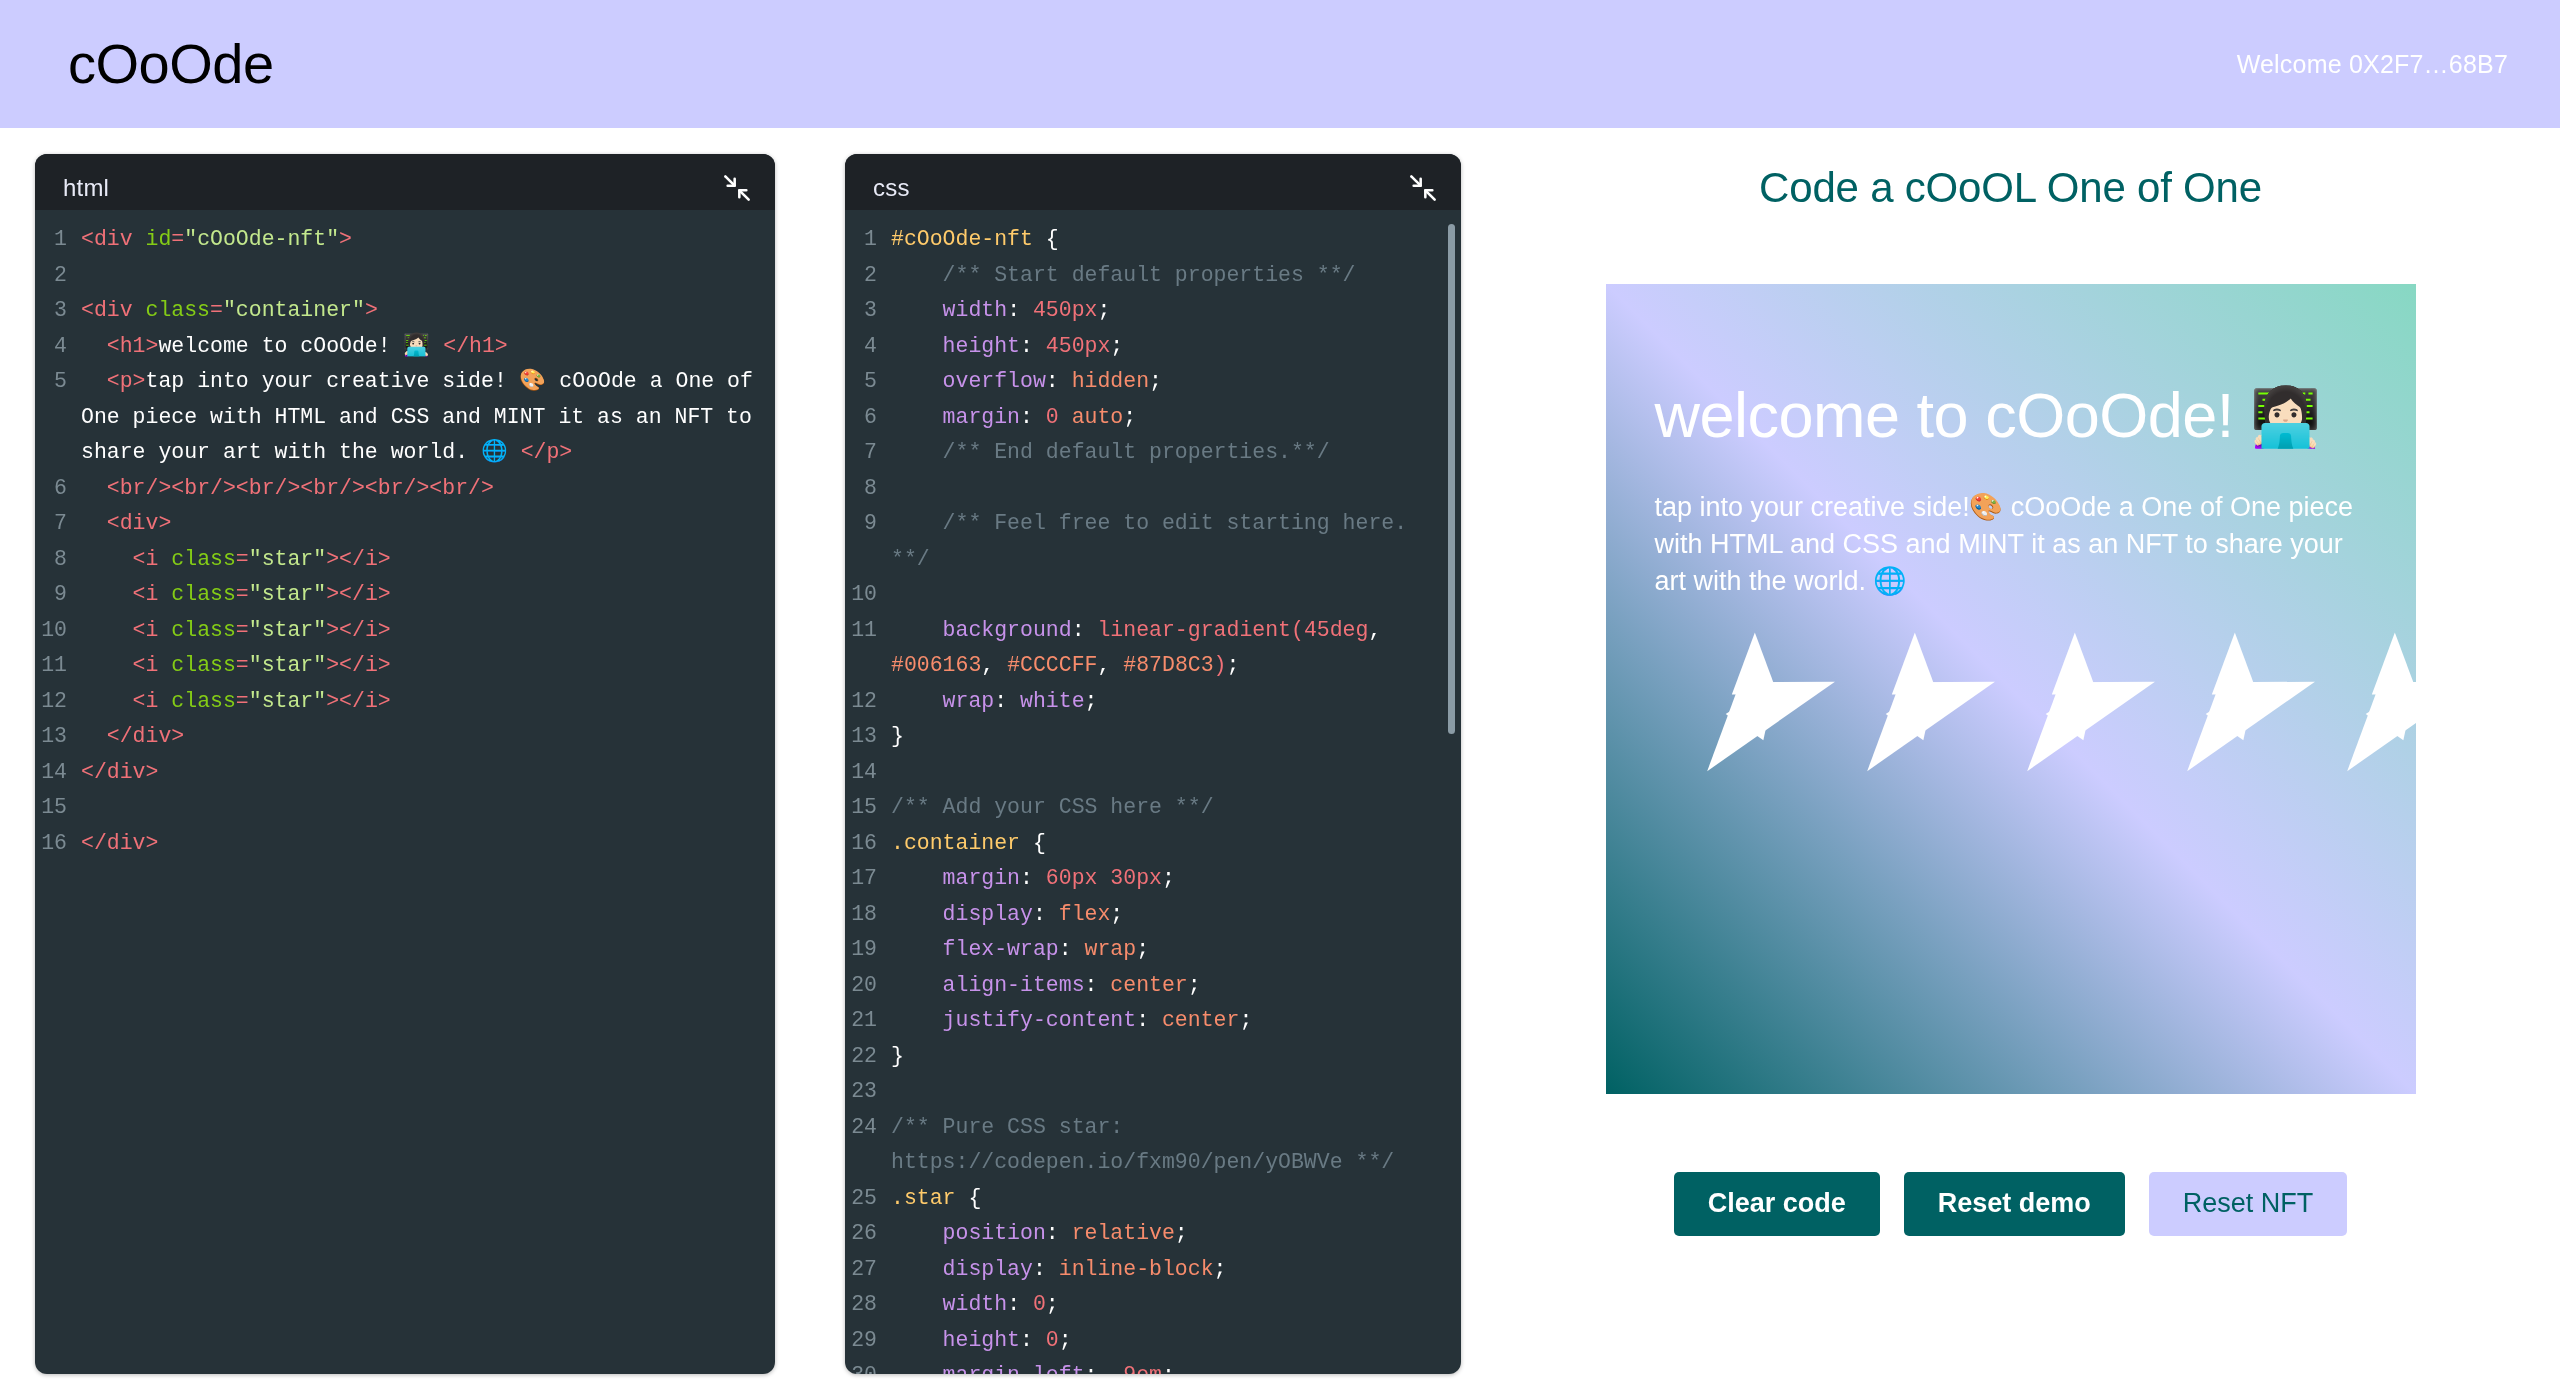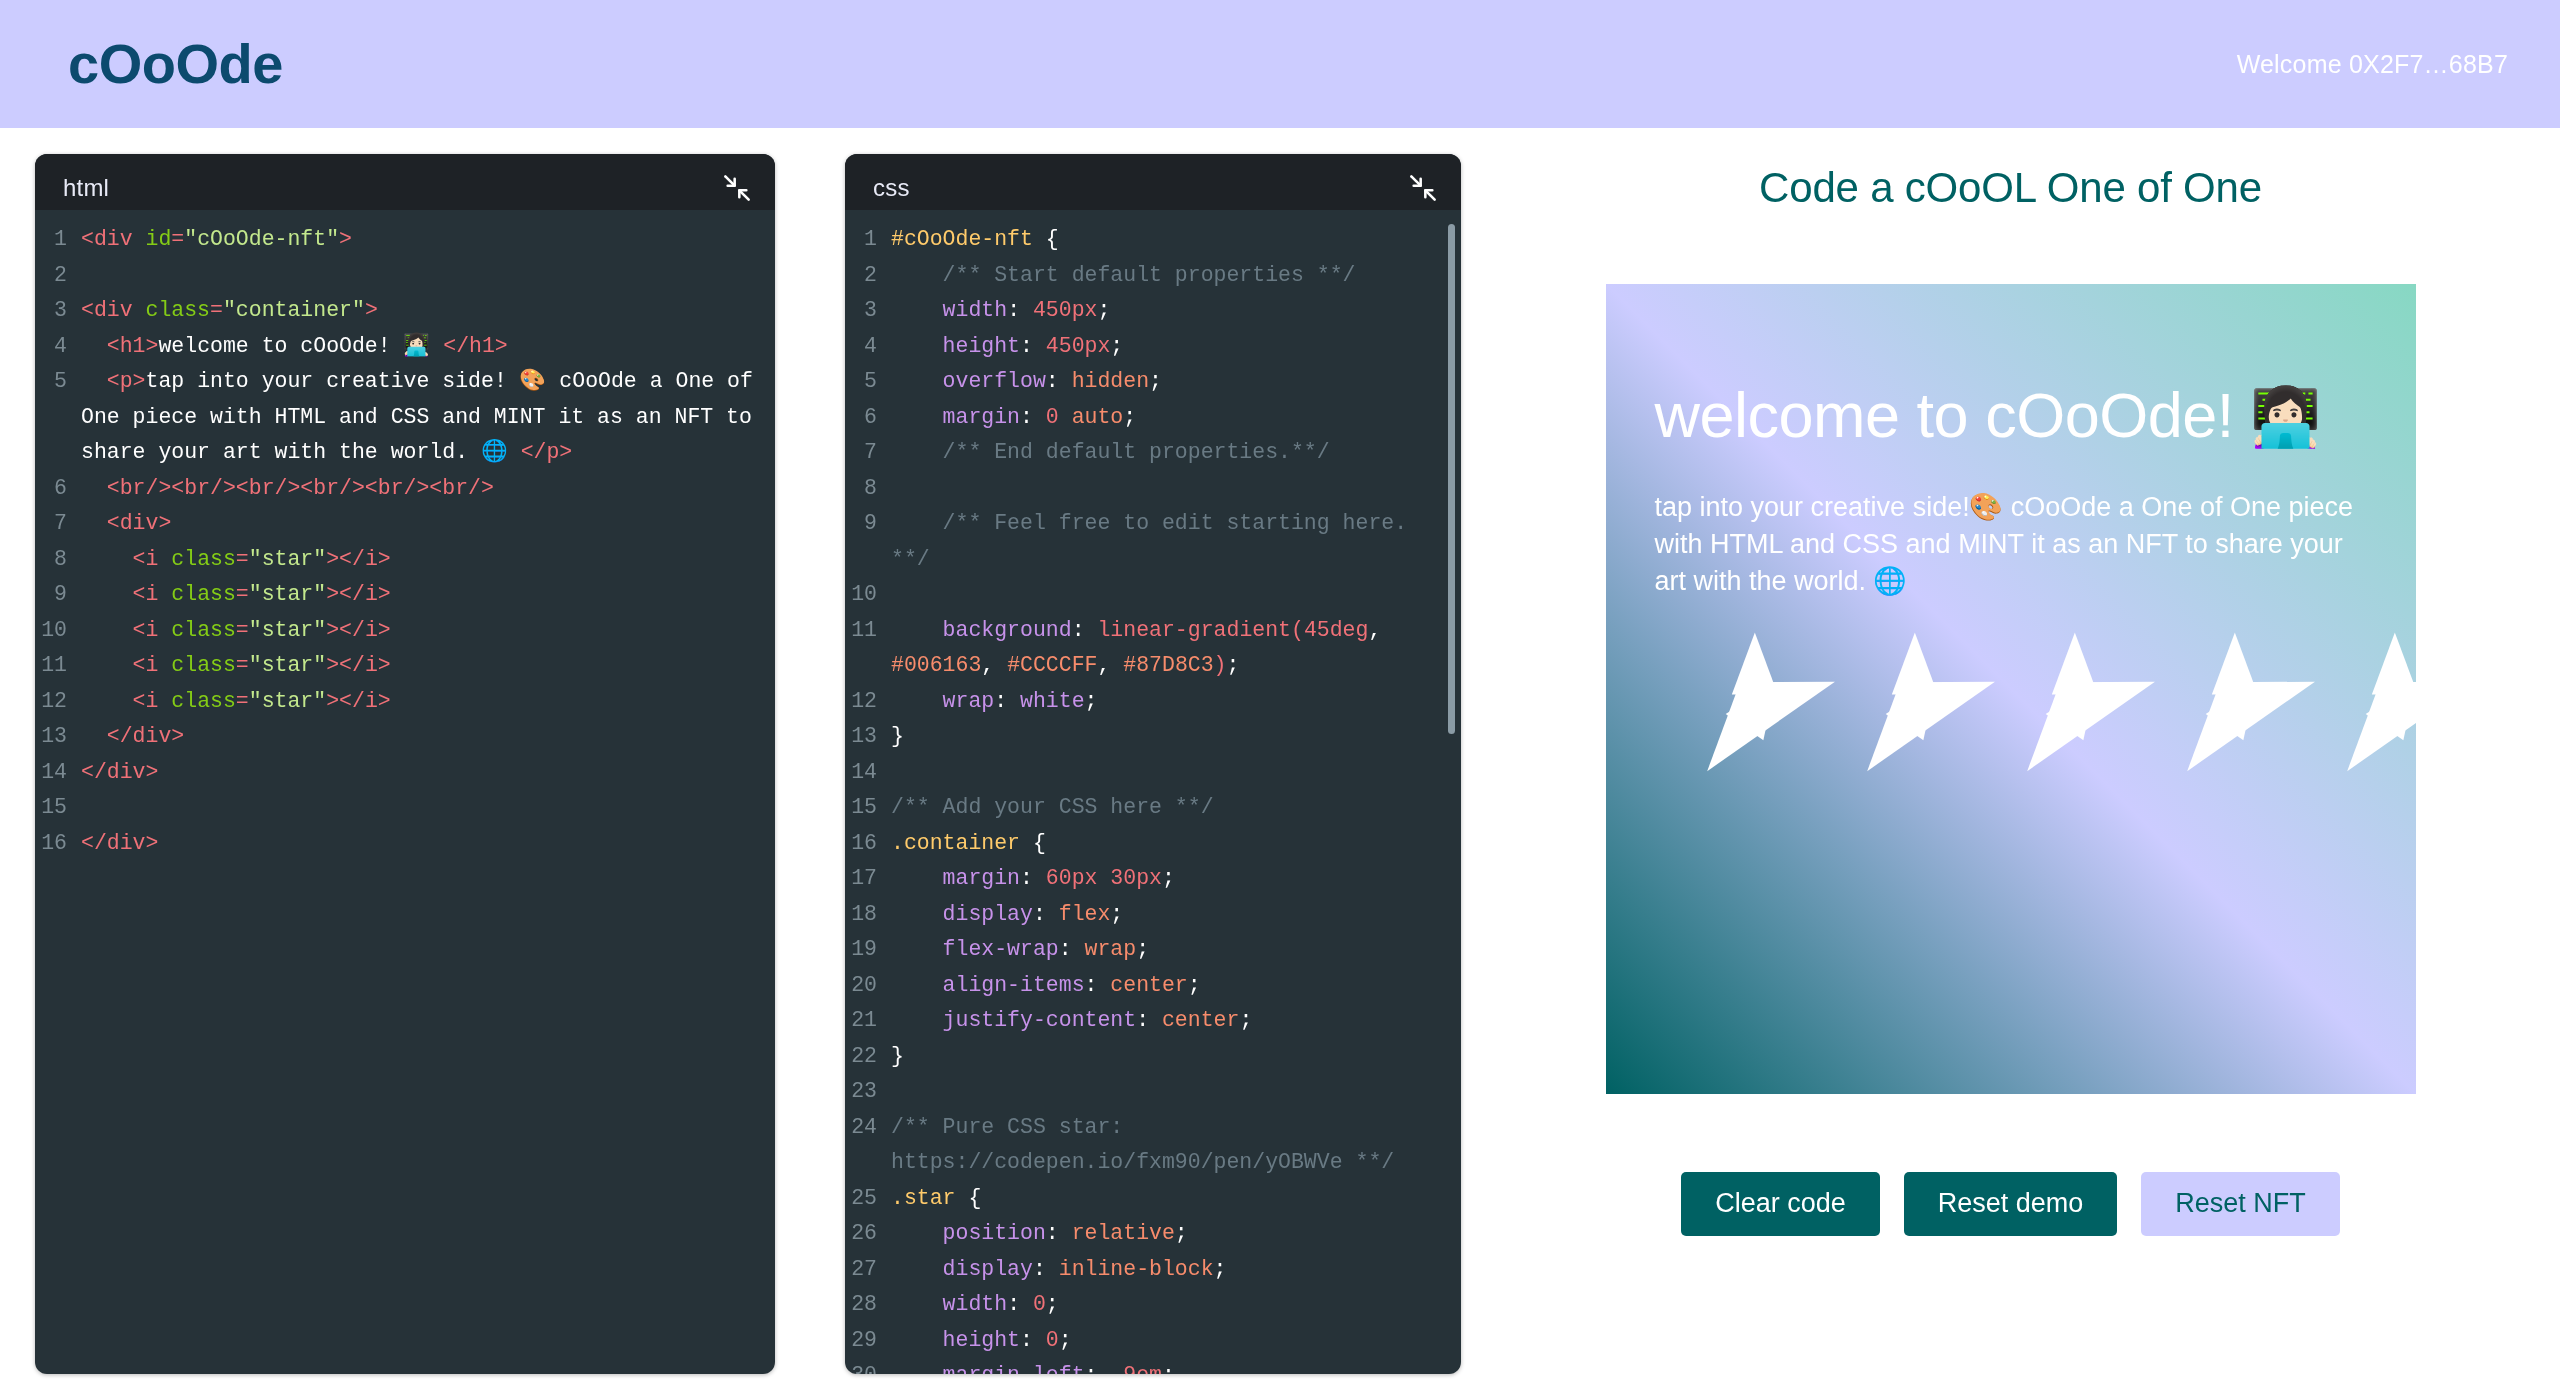--- a/index.html
+++ b/index.html
@@ -13,23 +13,23 @@
   
   #app-header {
     height: 128px;
     background: #CCCCFF;
     display: flex;
     align-items: center;
     justify-content: space-between;
     padding: 0 52px 0 68px;
   }
   #brand-logo {
-    color: #0c4a6e;
+    color: #000000;
     font-size: 56px;
-    font-weight: 700;
+    font-weight: 400;
     letter-spacing: -0.5px;
     line-height: 1;
   }
   #wallet-welcome {
     color: #ffffff;
     font-size: 25px;
     font-weight: 400;
     letter-spacing: 0.2px;
   }
 
@@ -211,21 +211,21 @@
   }
   .action-button {
     border: none;
     border-radius: 5px;
     font-family: "Liberation Sans", sans-serif;
     font-size: 27px;
     padding: 17px 34px;
     cursor: pointer;
     line-height: 1.1;
   }
-  .btn-primary { background: #006163; color: #ffffff; }
+  .btn-primary { background: #006163; color: #ffffff; font-weight: bold; }
   .btn-accent  { background: #CCCCFF; color: #006163; }
 
   
   #page-bottom-rule {
     position: absolute;
     left: 0; bottom: 0;
     width: 100%;
     height: 12px;
     background: #ffffff;
   }

